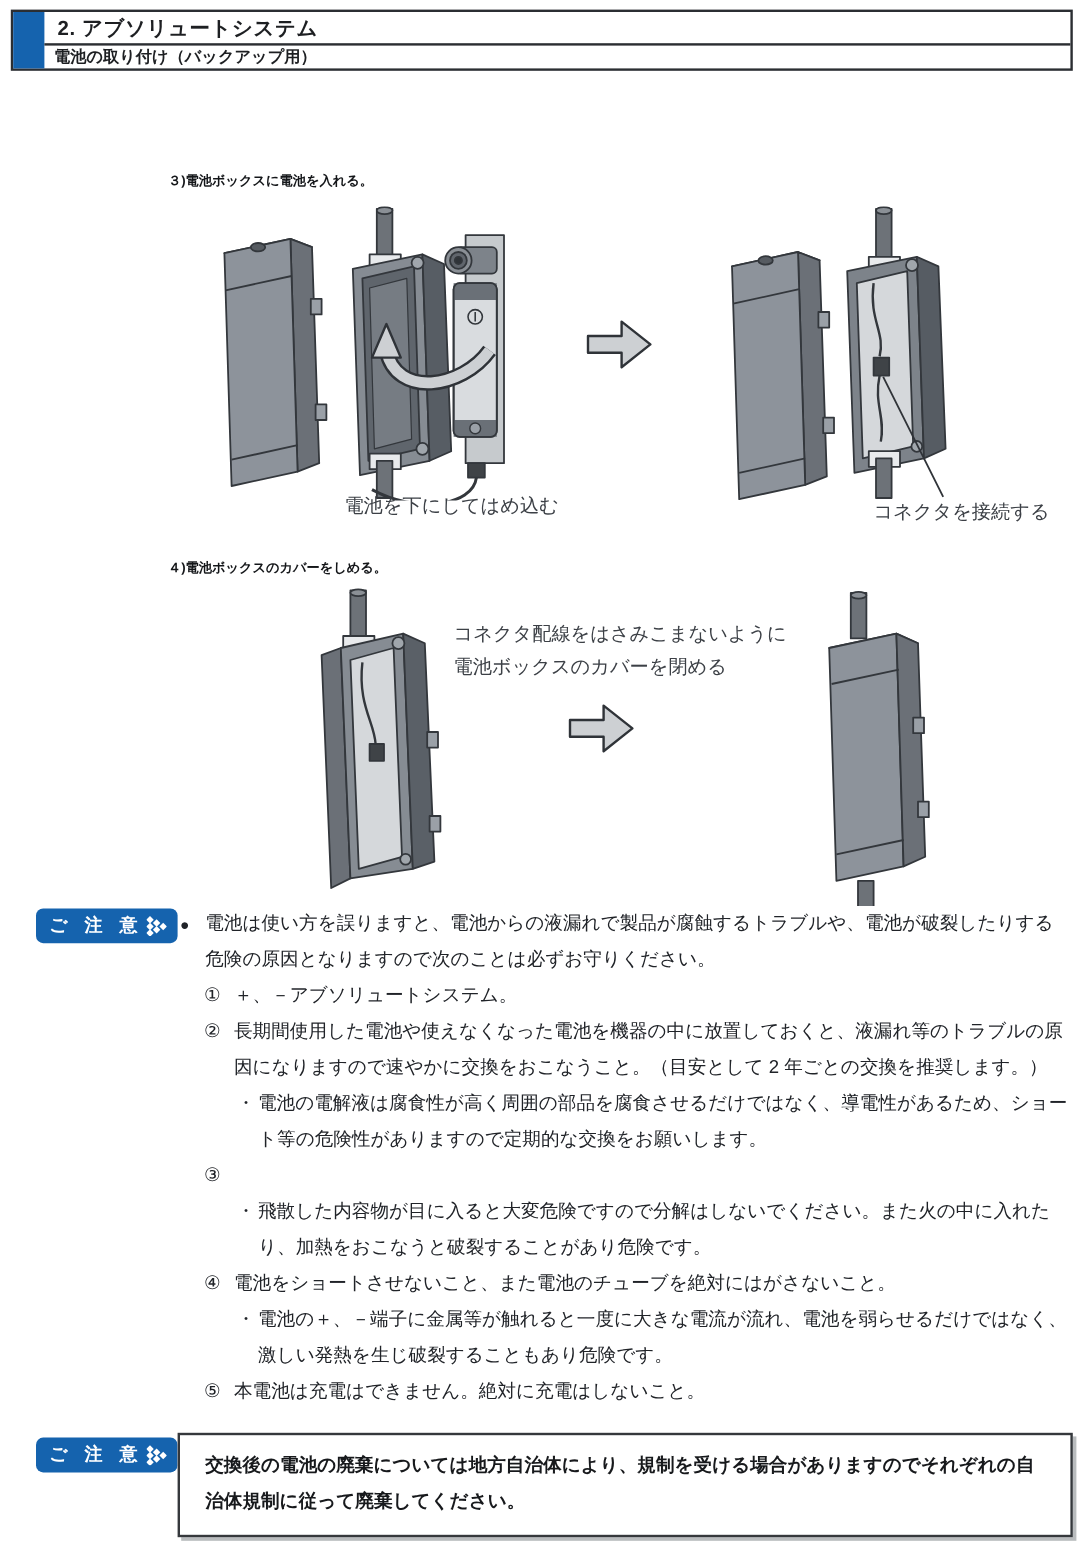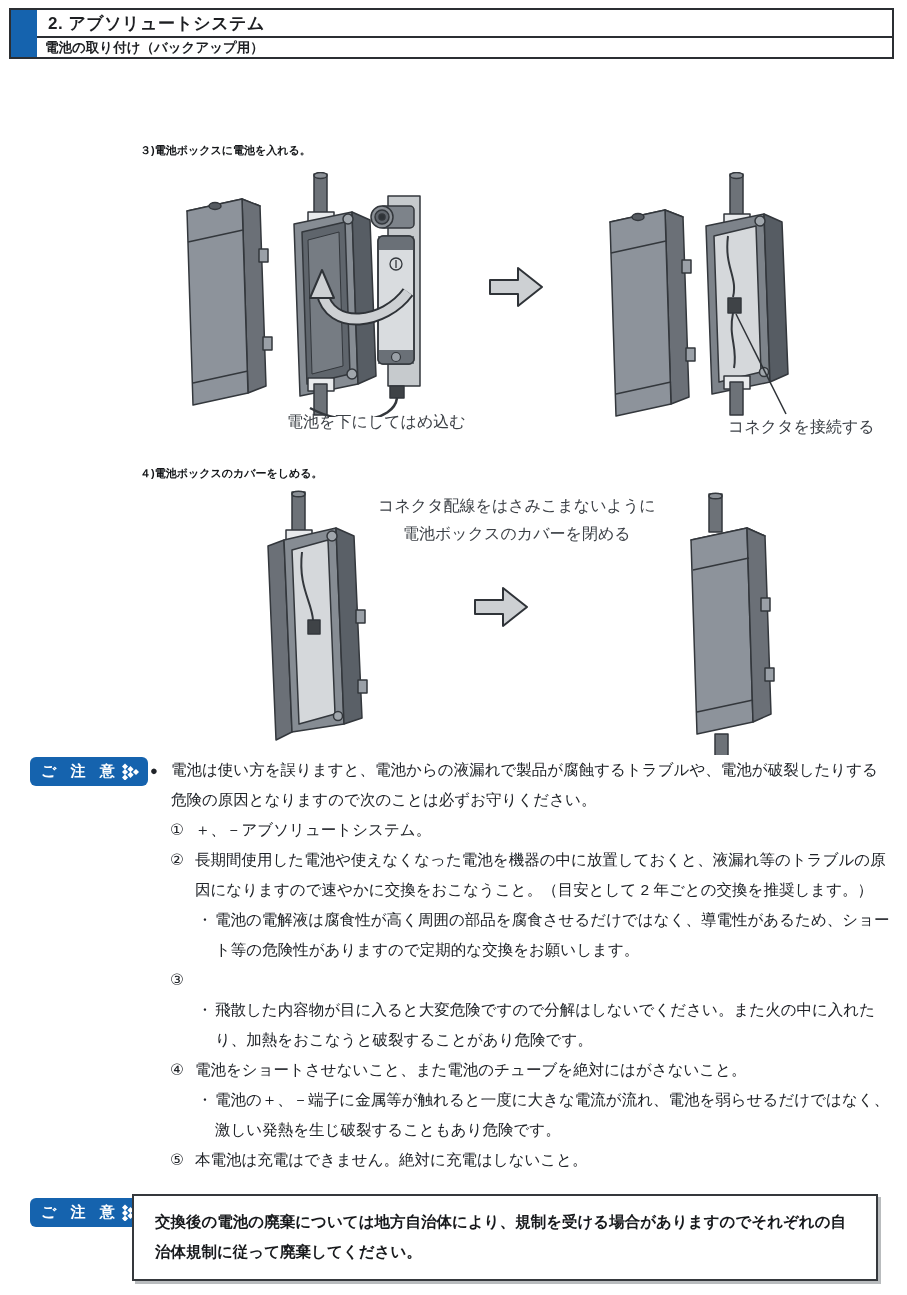--- a/index.html
+++ b/index.html
@@ -26,21 +26,21 @@
 
   
   .notice{ left:150px; top:755px; width:742px; }
   .n-item{ display:flex; align-items:flex-start; font-size:15.5px; line-height:30px; color:#202328; }
   .n-marker{ flex:none; }
   .lv-lead .n-marker{ width:21px; font-size:13px; padding-top:1px; }
   .lv-num{ padding-left:20px; } .lv-num .n-marker{ width:25px; }
   .lv-sub{ padding-left:47px; } .lv-sub .n-marker{ width:18px; }
 
   
-  .disposal-box{ left:132px; top:1194px; width:746px; min-height:79px; border:2px solid #35383c; background:#fff; box-shadow:3px 3px 0 #b9bcbe; padding:11px 20px 12px 21px; font-size:15.5px; font-weight:bold; line-height:30px; color:#17191c; }
+  .disposal-box{ left:148px; top:1194px; width:746px; min-height:79px; border:2px solid #35383c; background:#fff; box-shadow:3px 3px 0 #b9bcbe; padding:11px 20px 12px 21px; font-size:15.5px; font-weight:bold; line-height:30px; color:#17191c; }
 
   svg{ display:block; }
 </style>
 </head>
 <body>
 
 <div class="page">
 
   <div class="abs header">
     <div class="header-bar"></div>
@@ -164,21 +164,21 @@
       <polygon points="6,46 62,34 68,228 12,240" fill="#8d939b"></polygon>
       <polygon points="62,34 80,42 86,220 68,228" fill="#6b7077"></polygon>
       <polyline points="8,76 64,64" fill="none"></polyline>
       <polyline points="12,218 68,206" fill="none"></polyline>
       <rect x="76" y="104" width="9" height="13" fill="#9aa0a7"></rect>
       <rect x="80" y="174" width="9" height="13" fill="#9aa0a7"></rect>
       <rect x="30" y="240" width="13" height="22" fill="#6d7278"></rect>
     </g>
   </svg>
 
-  <div class="abs caption-block" style="left:378px; top:492px;text-align:center;">
+  <div class="abs caption-block" style="left:378px; top:515px;">
     <div>コネクタ配線をはさみこまないように</div>
     <div>電池ボックスのカバーを閉める</div>
   </div>
 
   <div class="abs badge" style="left:30px; top:757px;">
     <span>ご 注 意</span>
       <span class="dots">
         <svg width="17" height="17" viewBox="0 0 17 17" fill="#fff">
       <rect x="-2.2" y="-2.2" width="4.4" height="4.4" transform="translate(3,3.5) rotate(45)"></rect>
       <rect x="-2.2" y="-2.2" width="4.4" height="4.4" transform="translate(3,9) rotate(45)"></rect>

